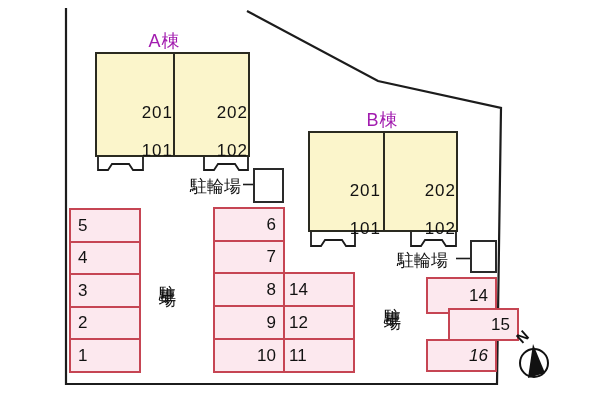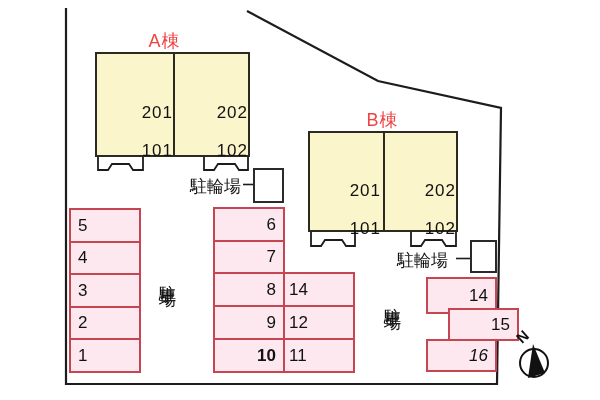--- a/index.html
+++ b/index.html
@@ -11,21 +11,21 @@
 
   
   .building{
     position:absolute;background:#fbf5cb;border:2px solid #2a2a20;box-sizing:border-box;
   }
   .building .divider{position:absolute;top:0;bottom:0;width:2px;background:#2a2a20;}
   .unit-label{
     position:absolute;text-align:right;font-size:17px;line-height:19px;
     letter-spacing:1px;color:#111;white-space:pre-line;
   }
-  .bldg-title{position:absolute;font-size:18px;color:#ef4444;text-align:center;letter-spacing:1px;}
+  .bldg-title{position:absolute;font-size:18px;color:#a21caf;text-align:center;letter-spacing:1px;}
 
   
   .bike-square{position:absolute;background:#ffffff;border:2px solid #2a2a2a;box-sizing:border-box;}
   .bike-label{position:absolute;font-size:17px;color:#111;letter-spacing:0px;white-space:nowrap;}
 
   
   .space{
     position:absolute;background:#fce8ee;border:2px solid #c64553;box-sizing:border-box;
     display:flex;align-items:center;font-size:17px;color:#111;
   }
@@ -122,21 +122,21 @@
     </div>
   <div class="space num-right" style="left:213px;top:240px;width:72px;height:34px;">
       <span>7</span>
     </div>
   <div class="space num-right" style="left:213px;top:272px;width:72px;height:35px;">
       <span>8</span>
     </div>
   <div class="space num-right" style="left:213px;top:305px;width:72px;height:35px;">
       <span>9</span>
     </div>
-  <div class="space num-right" style="left:213px;top:338px;width:72px;height:35px;font-weight:bold;">
+  <div class="space num-right" style="left:213px;top:338px;width:72px;height:35px;">
       <span>10</span>
     </div>
 
   <div class="space num-left2" style="left:283px;top:272px;width:72px;height:35px;">
       <span>14</span>
     </div>
   <div class="space num-left2" style="left:283px;top:305px;width:72px;height:35px;">
       <span>12</span>
     </div>
   <div class="space num-left2" style="left:283px;top:338px;width:72px;height:35px;">

